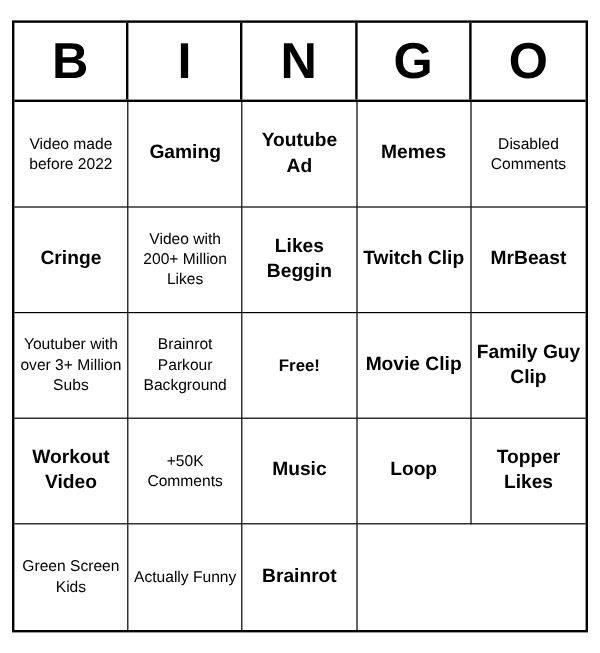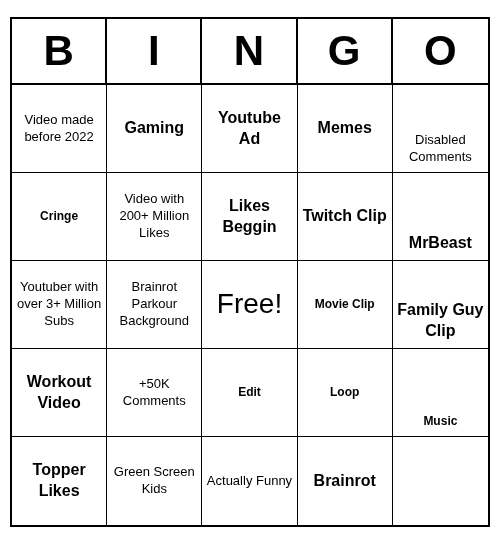--- a/index.html
+++ b/index.html
@@ -45,31 +45,30 @@
       align-items: center;
       justify-content: center;
       text-align: center;
       padding: 6px 4px;
       font-size: 13px;
       line-height: 1.3;
       position: relative;
     }
     .bingo-cell:nth-child(5n) {
       border-right: none;
-      align-items: flex-end;
     }
     .bingo-cell:nth-child(n+21) {
       border-bottom: none;
     }
     .bingo-cell.free {
-      font-size: 28px;
-      font-weight: normal;
+      font-size: 14px;
+      font-weight: bold;
     }
     .bingo-cell.large-text {
-      font-size: 12px;
+      font-size: 16px;
       font-weight: bold;
     }
     .bingo-cell.medium-text {
       font-size: 16px;
       font-weight: bold;
     }
     .cell-text {
       display: block;
     }
   </style>
@@ -130,27 +129,24 @@
       <div class="bingo-cell medium-text">
         <span class="cell-text">Family Guy Clip</span>
       </div>
       <div class="bingo-cell medium-text">
         <span class="cell-text">Workout Video</span>
       </div>
       <div class="bingo-cell">
         <span class="cell-text">+50K Comments</span>
       </div>
       <div class="bingo-cell large-text">
-        <span class="cell-text">Edit</span>
+        <span class="cell-text">Music</span>
       </div>
       <div class="bingo-cell large-text">
         <span class="cell-text">Loop</span>
-      </div>
-      <div class="bingo-cell large-text">
-        <span class="cell-text">Music</span>
       </div>
       <div class="bingo-cell medium-text">
         <span class="cell-text">Topper Likes</span>
       </div>
       <div class="bingo-cell">
         <span class="cell-text">Green Screen Kids</span>
       </div>
       <div class="bingo-cell">
         <span class="cell-text">Actually Funny</span>
       </div>

